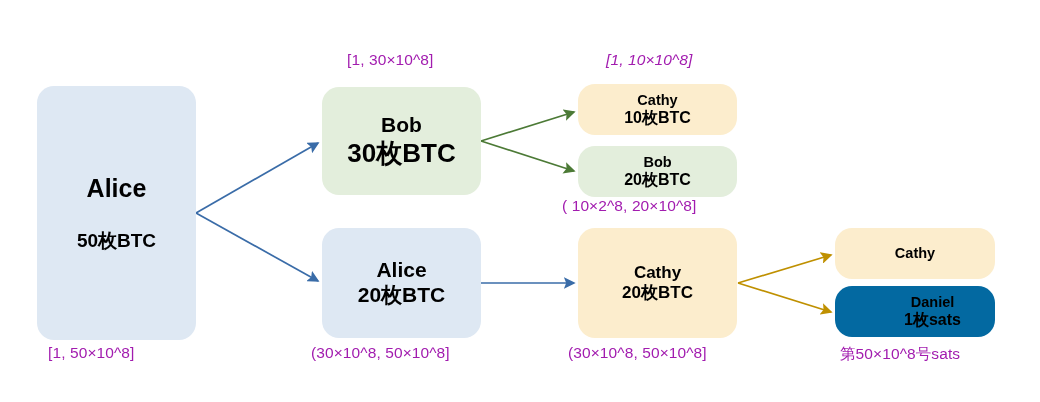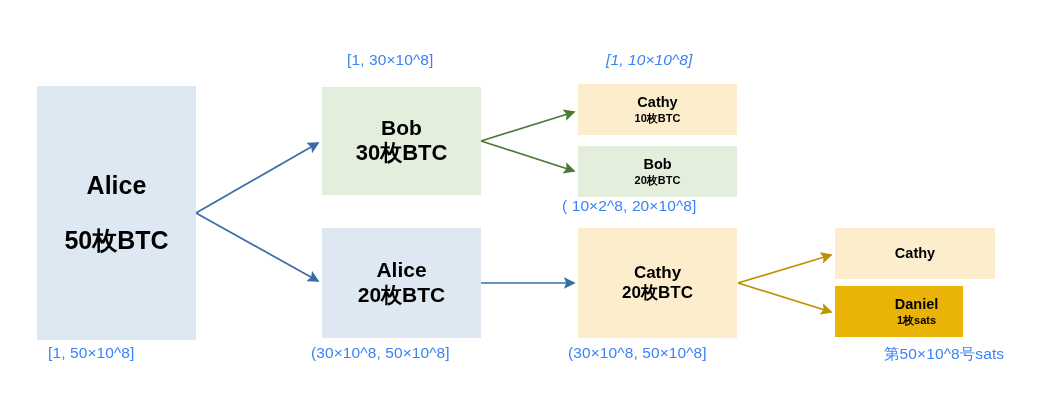--- a/index.html
+++ b/index.html
@@ -19,44 +19,45 @@
     position: absolute;
     display: flex;
     flex-direction: column;
     align-items: center;
     justify-content: center;
     box-sizing: border-box;
     color: #000000;
     font-weight: bold;
     text-align: center;
     line-height: 1.18;
+    border-radius: 17px;
   }
   .box .line1, .box .line2 {
     display: block;
     white-space: nowrap;
   }
   
   #box-alice-source .line1 { font-size: 25px; margin-bottom: 26px; }
-  #box-alice-source .line2 { font-size: 25px; }
+  #box-alice-source .line2 { font-size: 19px; }
 
   #box-bob-mid .line1 { font-size: 21px; }
-  #box-bob-mid .line2 { font-size: 22px; }
+  #box-bob-mid .line2 { font-size: 26px; }
 
   #box-alice-mid .line1 { font-size: 21px; }
   #box-alice-mid .line2 { font-size: 21px; }
 
   #box-cathy-mid .line1 { font-size: 17px; }
   #box-cathy-mid .line2 { font-size: 17px; }
 
   .small-box .line1 { font-size: 14.5px; }
-  .small-box .line2 { font-size: 11px; }
+  .small-box .line2 { font-size: 16px; }
 
   .label {
     position: absolute;
-    color: #3b82f6;
+    color: #a21caf;
     font-size: 15.5px;
     white-space: nowrap;
     font-family: "Liberation Sans", "DejaVu Sans", sans-serif;
     letter-spacing: 0.1px;
   }
   svg.arrows {
     position: absolute;
     left: 0;
     top: 0;
     width: 1040px;
@@ -135,33 +136,33 @@
 
   <div class="box" id="box-cathy-mid" style="left:578px; top:228px; width:159px; height:110px; background:#FCEDCD;">
     <span class="line1">Cathy</span>
     <span class="line2">20枚BTC</span>
   </div>
 
   <div class="box small-box" id="box-cathy-final" style="left:835px; top:228px; width:160px; height:51px; background:#FCEDCD;">
     <span class="line1">Cathy</span>
   </div>
 
-  <div class="box small-box" id="box-daniel-final" style="left:835px; top:286px; width:128px; height:51px; background:#eab308;padding-left:35px;">
+  <div class="box small-box" id="box-daniel-final" style="left:835px; top:286px; width:160px; height:51px; background:#0369a1;padding-left:35px;">
     <span class="line1">Daniel</span>
     <span class="line2">1枚sats</span>
   </div>
 
   <div class="label" style="left:48px; top:344px;">[1, 50×10^8]</div>
 
   <div class="label" style="left:347px; top:51px;">[1, 30×10^8]</div>
 
   <div class="label" style="left:606px; top:51px;font-style:italic;">[1, 10×10^8]</div>
 
   <div class="label" style="left:562px; top:197px;">( 10×2^8, 20×10^8]</div>
 
   <div class="label" style="left:311px; top:344px;">(30×10^8, 50×10^8]</div>
 
   <div class="label" style="left:568px; top:344px;">(30×10^8, 50×10^8]</div>
 
 
-  <div class="label" style="left:840px; top:344px;margin-left:44px;">第50×10^8号sats</div>
+  <div class="label" style="left:840px; top:344px;">第50×10^8号sats</div>
 
 </div>
 
 </body></html>

